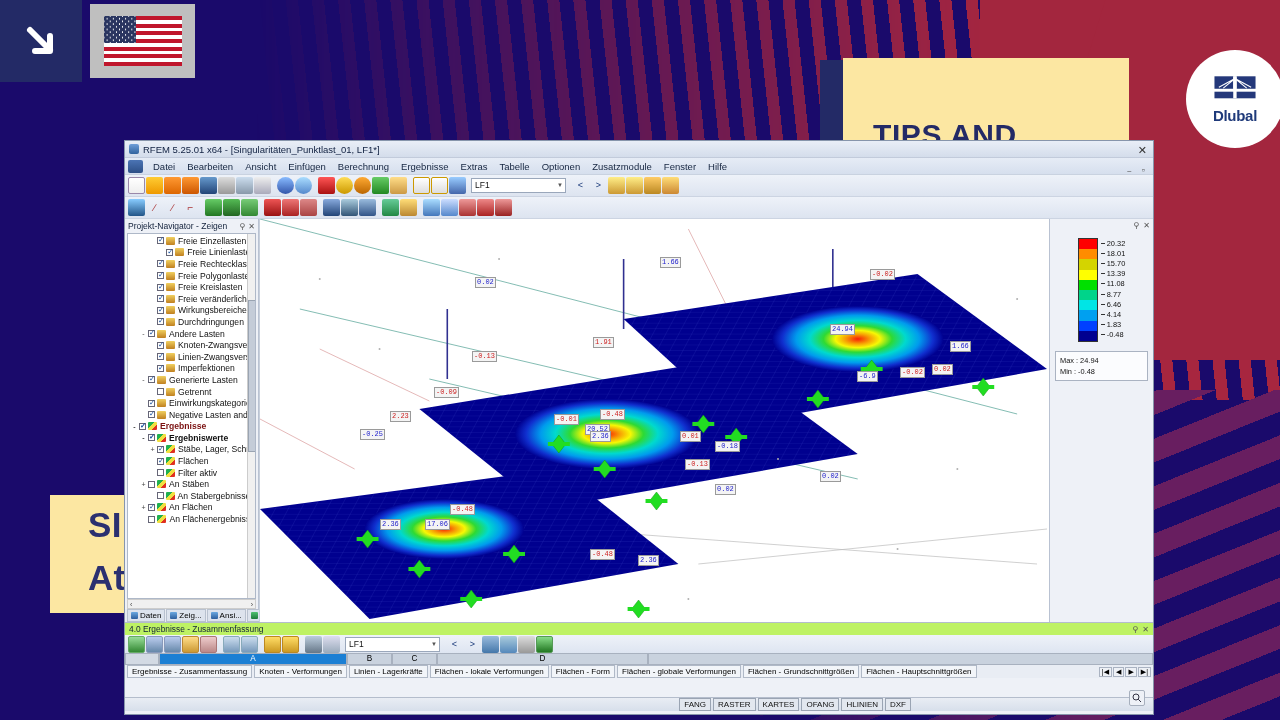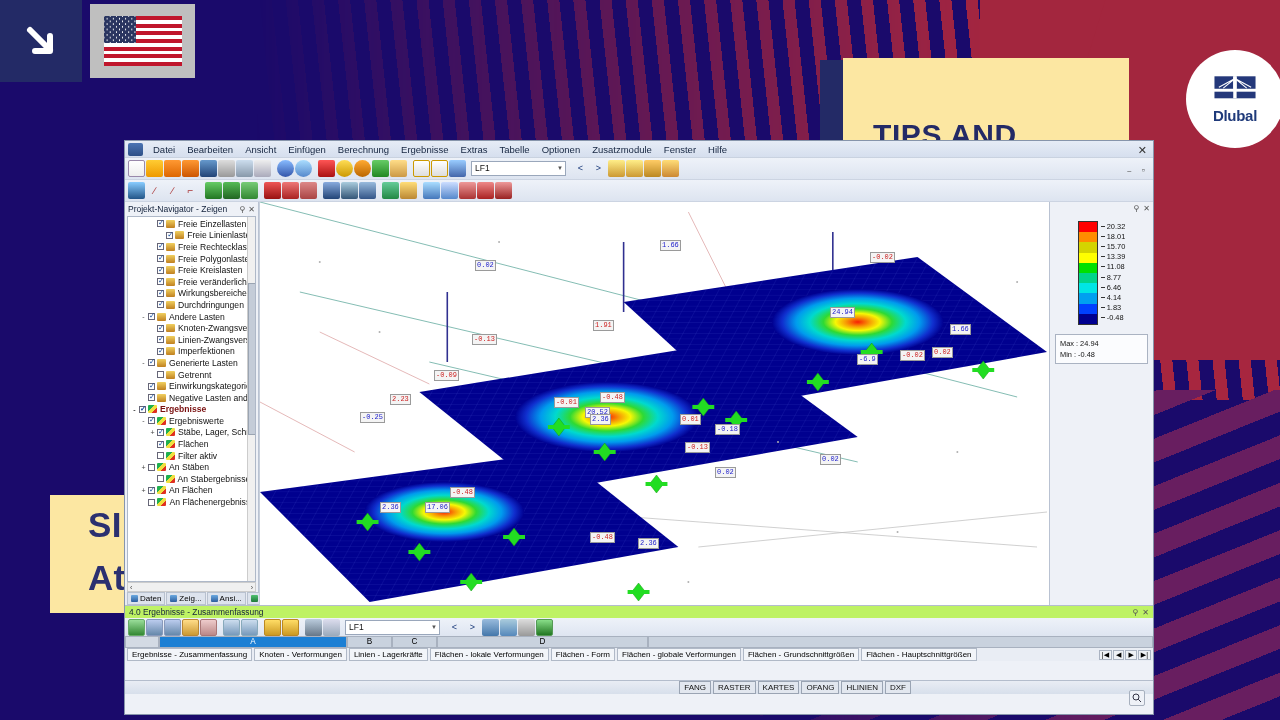--- a/index.html
+++ b/index.html
@@ -284,20 +284,24 @@
 <div id="tips-shadow"></div>
 <div id="tips-card"></div>
 <div id="tips-title">TIPS AND TRICKS</div>
 
 <div id="sing-card"></div>
 <div id="sing-line1">SINGULARITIES</div>
 <div id="sing-line2">At Concentrated Loads</div>
 
 <div id="rfem">
 
+  <div id="rfem-title">
+    <div class="ico"></div>
+    <div class="txt">RFEM 5.25.01 x64 - [Singularitäten_Punktlast_01, LF1*]</div>
+  </div>
 
   <div id="menubar">
     <div class="mico"></div>
     <div class="mi">Datei</div>
     <div class="mi">Bearbeiten</div>
     <div class="mi">Ansicht</div>
     <div class="mi">Einfügen</div>
     <div class="mi">Berechnung</div>
     <div class="mi">Ergebnisse</div>
     <div class="mi">Extras</div>
@@ -478,21 +482,21 @@
               <span class="cb on"></span>
               <span class="ic"></span>
               <span>Negative Lasten ande</span>
             </div>
             <div class="tr bold" style="padding-left: 2px;">
               <span class="exp">-</span>
               <span class="cb on"></span>
               <span class="ic res"></span>
               <span>Ergebnisse</span>
             </div>
-            <div class="tr" style="padding-left: 11px;">
+            <div class="tr" style="padding-left: 11px; font-weight: bold;">
               <span class="exp">-</span>
               <span class="cb on"></span>
               <span class="ic res"></span>
               <span>Ergebniswerte</span>
             </div>
             <div class="tr" style="padding-left: 20px;">
               <span class="exp">+</span>
               <span class="cb on"></span>
               <span class="ic res"></span>
               <span>Stäbe, Lager, Schni</span>

